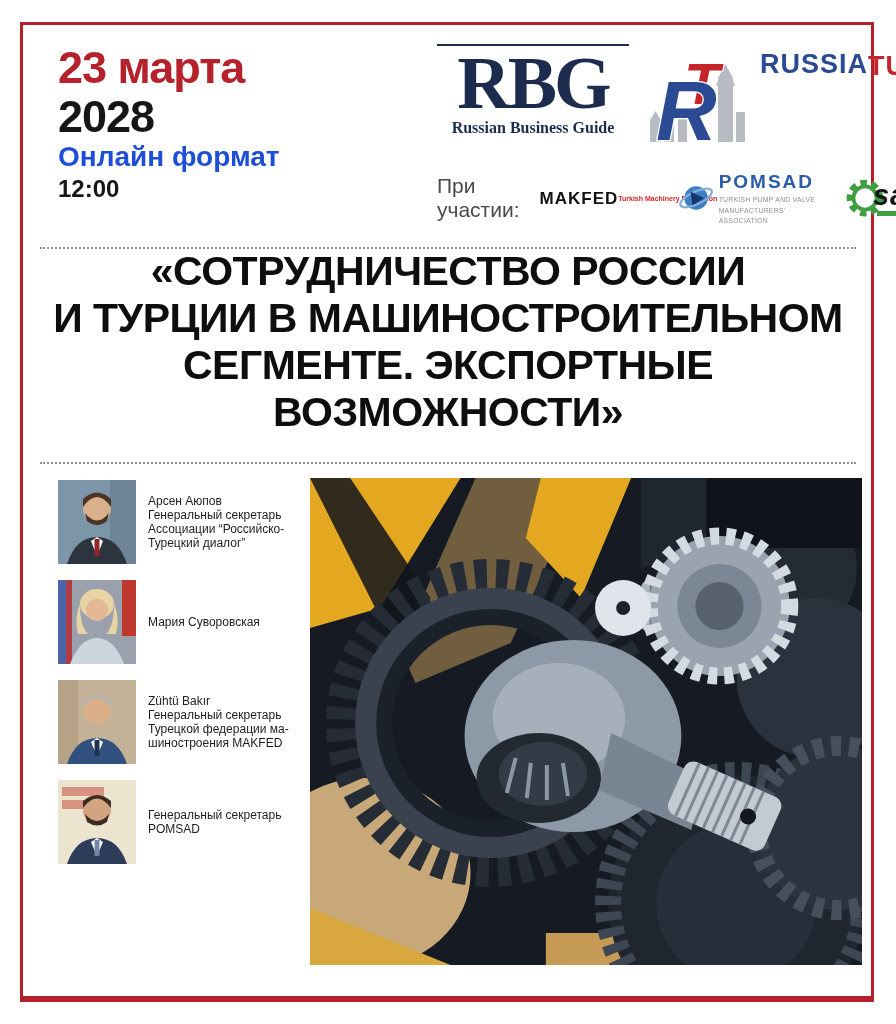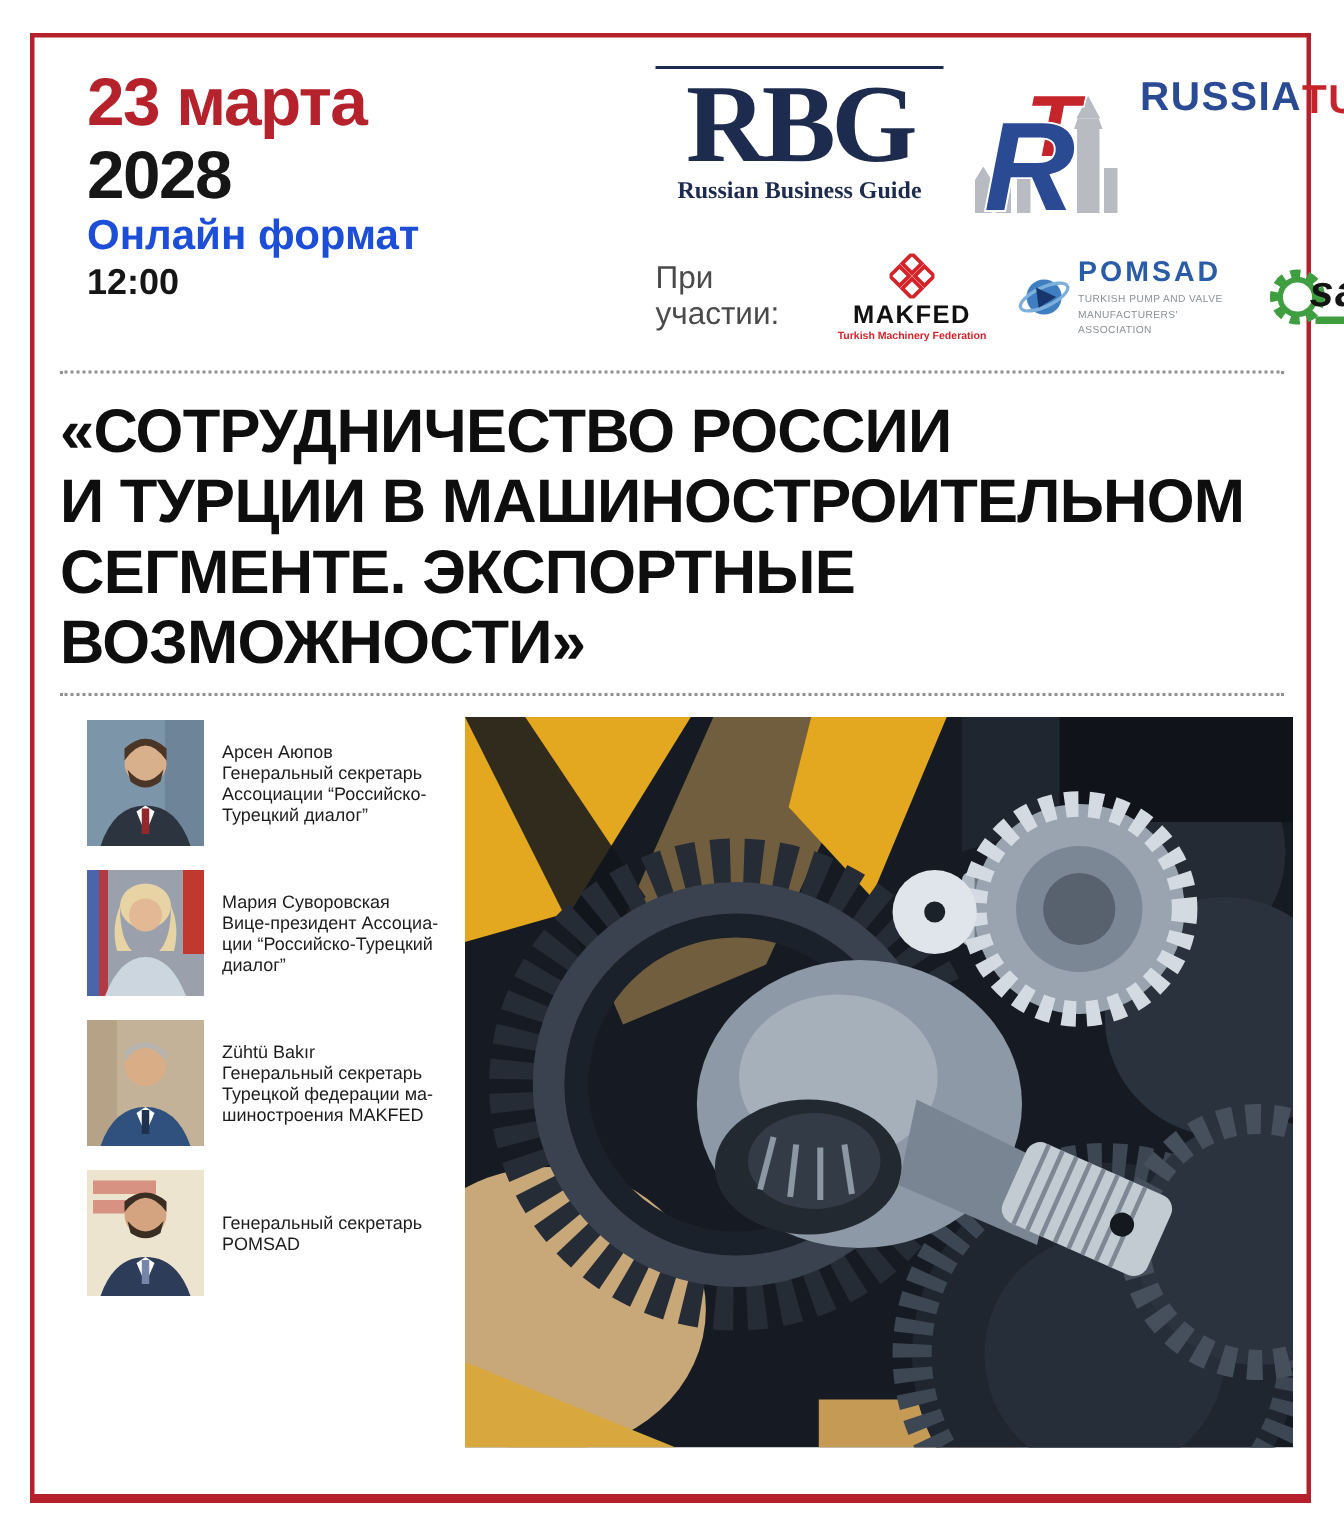--- a/index.html
+++ b/index.html
@@ -27,38 +27,38 @@
   
   .rt{position:absolute;left:648px;top:42px;display:flex;gap:8px;}
   .rt-text{display:flex;flex-direction:row;margin-top:8px;}
   .rt-w1{font-size:27px;font-weight:800;color:#2b4a94;letter-spacing:1px;line-height:1.1;}
   .rt-w2{font-size:27px;font-weight:800;color:#c5242b;letter-spacing:1px;line-height:1.1;margin-top:2px;}
   .rt-w3{display:inline-block;background:#6d28d9;color:#fff;font-size:23px;font-weight:800;
     padding:2px 9px;margin-top:6px;letter-spacing:1px;align-self:flex-start;}
   
   .participation{position:absolute;left:437px;top:168px;height:60px;display:flex;align-items:center;gap:20px;}
   .part-label{font-size:21px;color:#4a4a4a;}
-  .makfed{display:flex;flex-direction:column;align-items:center;width:118px;}
+  .makfed{display:flex;flex-direction:row;align-items:center;width:118px;}
   .makfed-name{font-size:17px;font-weight:800;color:#111;letter-spacing:1px;margin-top:1px;}
   .makfed-caption{font-size:7px;font-weight:700;color:#d6232a;margin-top:1px;white-space:nowrap;}
   .pomsad{display:flex;align-items:center;gap:5px;}
   .pomsad-col{display:flex;flex-direction:column;}
   .pomsad-name{font-size:19px;font-weight:800;color:#2a5ca8;letter-spacing:2px;}
   .pomsad-caption{font-size:6.8px;color:#8a9096;letter-spacing:.3px;line-height:1.35;margin-top:2px;}
   .samib{display:flex;align-items:center;margin-left:4px;}
   .samib-text-wrap{margin-left:-13px;display:flex;flex-direction:column;align-items:flex-start;}
   .samib-name{font-size:29px;font-weight:800;font-style:italic;color:#141414;line-height:1;letter-spacing:1px;}
   .samib-bar{width:78px;height:5px;background:#3f9e3f;margin-top:1px;margin-left:4px;}
   
   .dotted{position:absolute;left:40px;width:816px;border-top:2px dotted #8f8f8f;}
   .dotted-1{top:247px;}
   .dotted-2{top:462px;}
   
   .title{
-    position:absolute;left:40px;top:264px;width:816px;
+    position:absolute;left:40px;top:248px;width:816px;text-align:center;
     font-size:41px;font-weight:800;line-height:1.15;color:#0e0e0e;
     letter-spacing:-0.5px;white-space:pre-line;
   }
   
   .speakers{position:absolute;left:58px;top:480px;width:248px;}
   .speaker{display:flex;gap:12px;align-items:center;height:84px;margin-bottom:16px;}
   .speaker-photo{width:78px;height:84px;flex:0 0 78px;}
   .speaker-photo svg{display:block;width:78px;height:84px;}
   .speaker-text{font-size:12px;line-height:1.17;color:#1d1d1d;}
   .speaker-name{margin-bottom:0px;}
@@ -191,23 +191,20 @@
         <rect x="64" y="0" width="14" height="56" fill="#c0392f"></rect>
         <ellipse cx="39" cy="24" rx="17" ry="15" fill="#e7d3a4"></ellipse>
         <circle cx="39" cy="30" r="11" fill="#e3b894"></circle>
         <path d="M22 24 q0 22 8 30 l-10 0 q-4 -16 2 -30 z" fill="#e7d3a4"></path>
         <path d="M56 24 q0 22 -8 30 l10 0 q4 -16 -2 -30 z" fill="#e7d3a4"></path>
         <path d="M12 84 q10 -26 27 -26 q17 0 27 26 z" fill="#ccd6df"></path>
       </svg>
     </div>
     <div class="speaker-text">
       <div class="speaker-name">Мария Суворовская</div>
-      <div class="speaker-role">Вице-президент Ассоциа-
-ции “Российско-Турецкий
-диалог”</div>
     </div>
   </div>
 
   <div class="speaker">
     <div class="speaker-photo">
       <svg viewBox="0 0 78 84">
         <rect width="78" height="84" fill="#c3b298"></rect>
         <rect x="0" y="0" width="20" height="84" fill="#b5a287"></rect>
         <circle cx="39" cy="30" r="14" fill="#d9ae87"></circle>
         <path d="M25 28 q14 -19 28 0 l0 -7 q-14 -12 -28 0 z" fill="#b7b3ad"></path>

